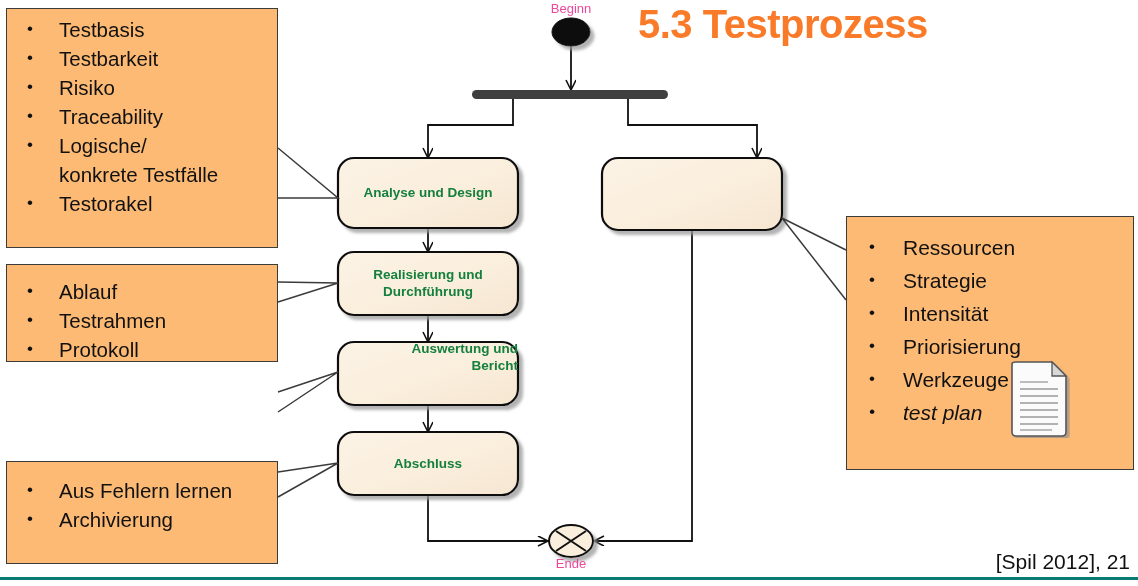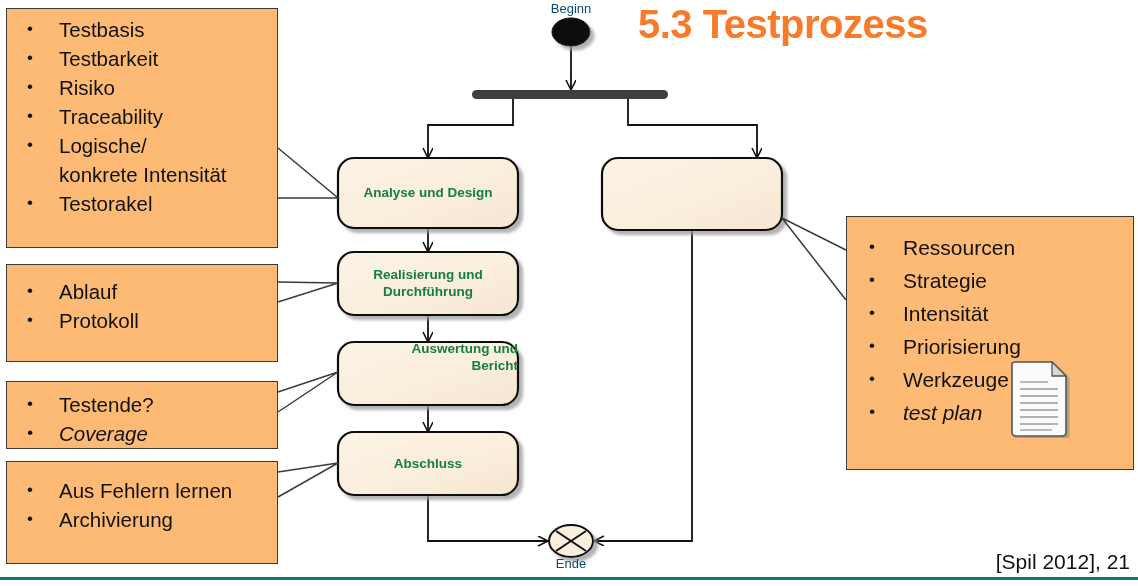--- a/index.html
+++ b/index.html
@@ -69,21 +69,21 @@
     color: #15803d;
     line-height: 17px;
     pointer-events: none;
     white-space: pre-line;
   }
 
   .node-caption {
     position: absolute;
     z-index: 5;
     font-size: 13px;
-    color: #0c4a6e;
+    color: #ec4899;
     text-align: center;
   }
 
   
   .doc-icon { position: absolute; left: 1008px; top: 360px; width: 62px; height: 78px; z-index: 6; }
 
   
   .footer-rule {
     position: absolute; left: 0; bottom: 6px;
     width: 1138px; height: 3px; background: #0A7A72;
@@ -175,38 +175,33 @@
   <div class="node-caption" style="left:521px; top:1px; width:100px;">Beginn</div>
   <div class="node-caption" style="left:521px; top:556px; width:100px;">Ende</div>
 
   <div class="note" id="note-1">
     <ul>
       <li>Testbasis</li>
       <li>Testbarkeit</li>
       <li>Risiko</li>
       <li>Traceability</li>
       <li>Logische/</li>
-      <li class="cont">konkrete Intensität</li>
+      <li class="cont">konkrete Testfälle</li>
       <li>Testorakel</li>
     </ul>
   </div>
 
   <div class="note" id="note-2">
     <ul>
       <li>Ablauf</li>
+      <li>Testrahmen</li>
       <li>Protokoll</li>
     </ul>
   </div>
 
-  <div class="note" id="note-3">
-    <ul>
-      <li>Testende?</li>
-      <li class="ital">Coverage</li>
-    </ul>
-  </div>
 
   <div class="note" id="note-4">
     <ul>
       <li>Aus Fehlern lernen</li>
       <li>Archivierung</li>
     </ul>
   </div>
 
   <div class="note" id="note-right">
     <ul>

